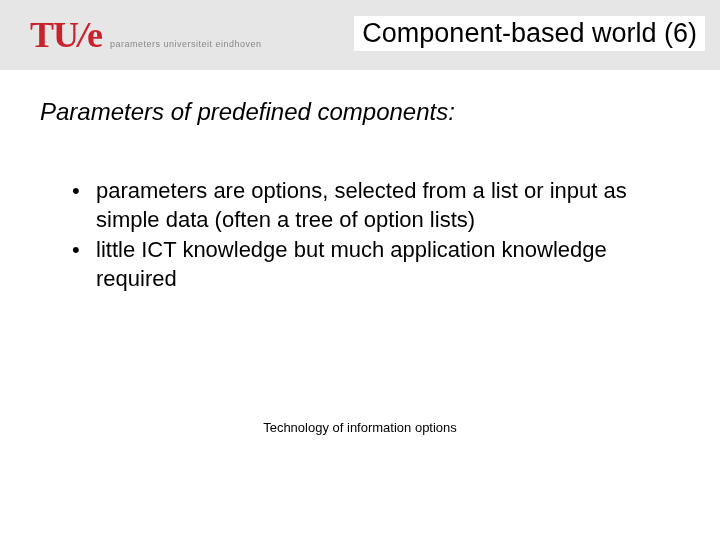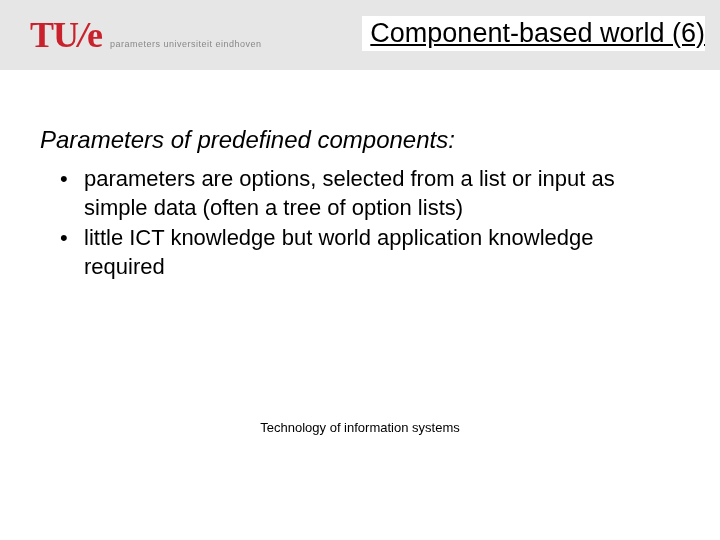--- a/index.html
+++ b/index.html
@@ -50,43 +50,41 @@
     letter-spacing: 0.5px;
   }
   .title {
     position: absolute;
     top: 16px;
     right: 15px;
     font-size: 27px;
     color: #000;
     white-space: nowrap;
     background: #fff;
-    padding: 2px 0 2px 8px;
-    text-decoration: underline;
+    padding: 2px 8px 2px 8px;
   }
   .subtitle {
     position: absolute;
     top: 98px;
     left: 40px;
     font-size: 24px;
     font-style: italic;
-    margin-top: 28px;
   }
   .bullets {
     position: absolute;
     top: 165px;
     left: 60px;
     right: 40px;
     font-size: 22px;
     line-height: 1.3;
   }
   .bullets ul {
     list-style: none;
     padding: 0;
-    margin: 0;
+    margin: 12px;
   }
   .bullets li {
     position: relative;
     padding-left: 24px;
     margin-bottom: 2px;
   }
   .bullets li::before {
     content: "•";
     position: absolute;
     left: 0;
@@ -116,19 +114,19 @@
     </div>
   </div>
 
   <div class="title">Component-based world (6)</div>
 
   <div class="subtitle">Parameters of predefined components:</div>
 
   <div class="bullets">
     <ul>
       <li>parameters are options, selected from a list or input as simple data (often a tree of option lists)</li>
-      <li>little ICT knowledge but world application knowledge required</li>
+      <li>little ICT knowledge but much application knowledge required</li>
     </ul>
   </div>
 
-  <div class="footer">Technology of  information systems</div>
+  <div class="footer">Technology of  information options</div>
 
 </div>
 
 </body></html>

